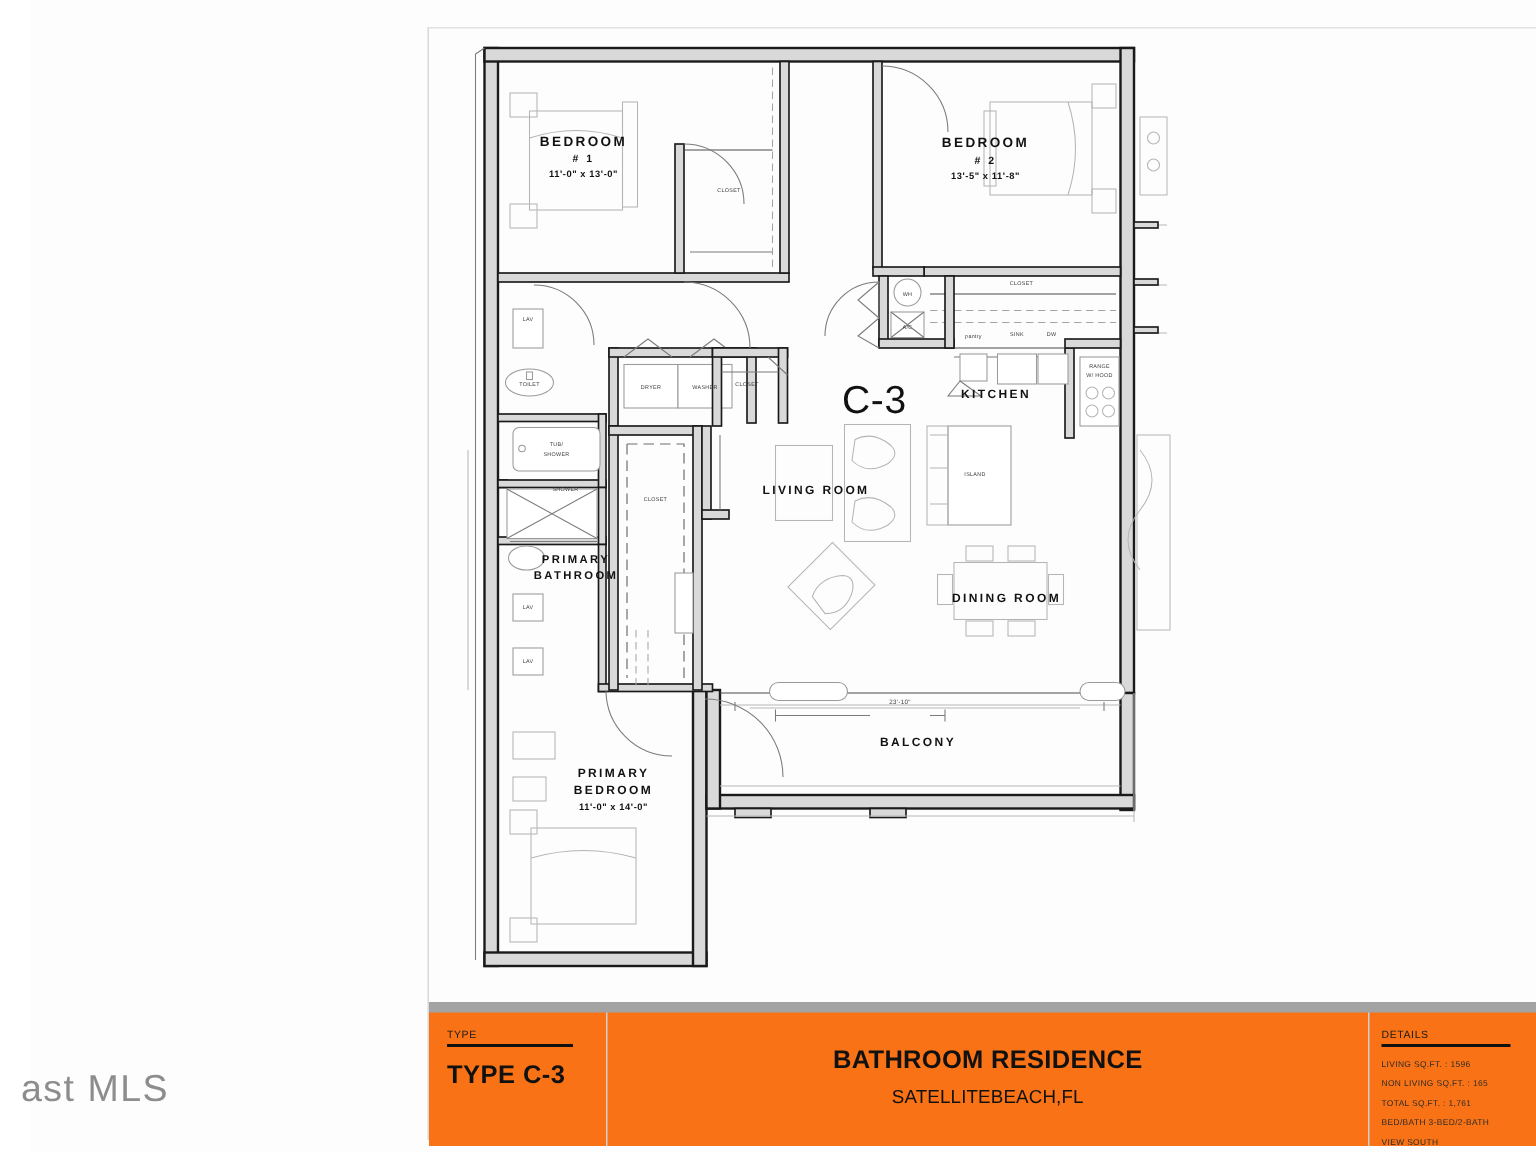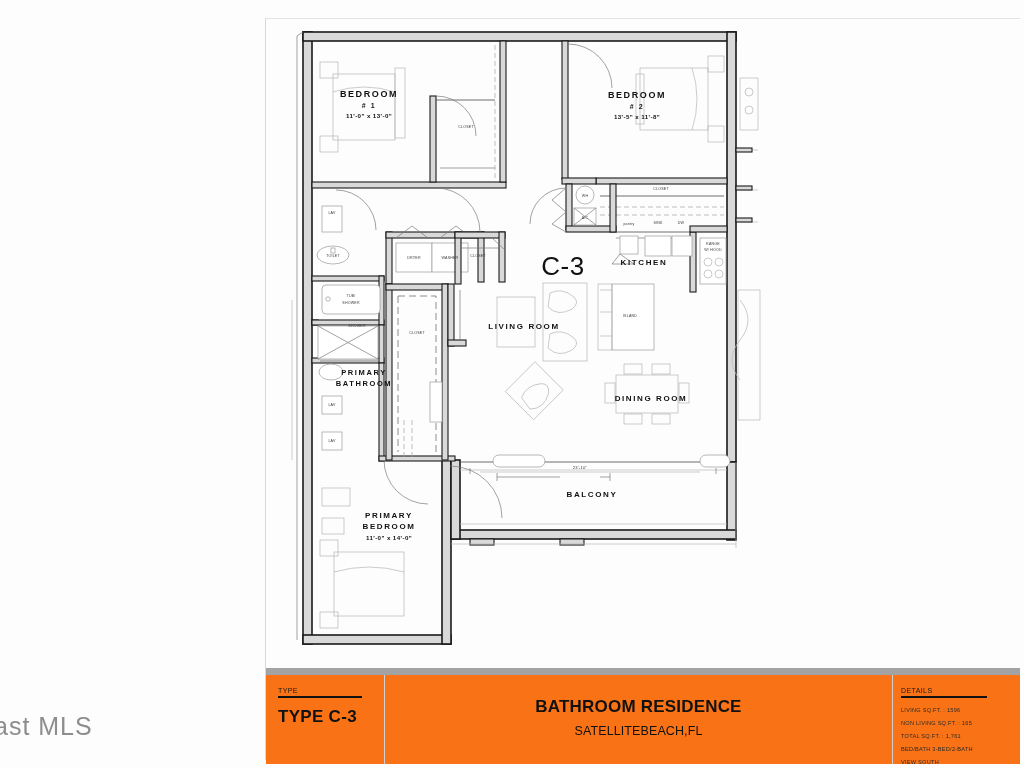--- a/index.html
+++ b/index.html
@@ -11,20 +11,21 @@
     width: 1024px;
     height: 768px;
     overflow: hidden;
     font-family: "Liberation Sans", sans-serif;
     position: relative;
   }
   #page {
     position: absolute;
     inset: 0;
     background: #fdfdfd;
+    margin-left: 20px;
   }
   
   .sheet-frame {
     position: absolute;
     left: 265px; top: 18px;
     width: 755px; height: 742px;
     border-left: 1px solid #d8d8d8;
     border-top: 1px solid #e3e3e3;
     box-sizing: border-box;
     pointer-events: none;

